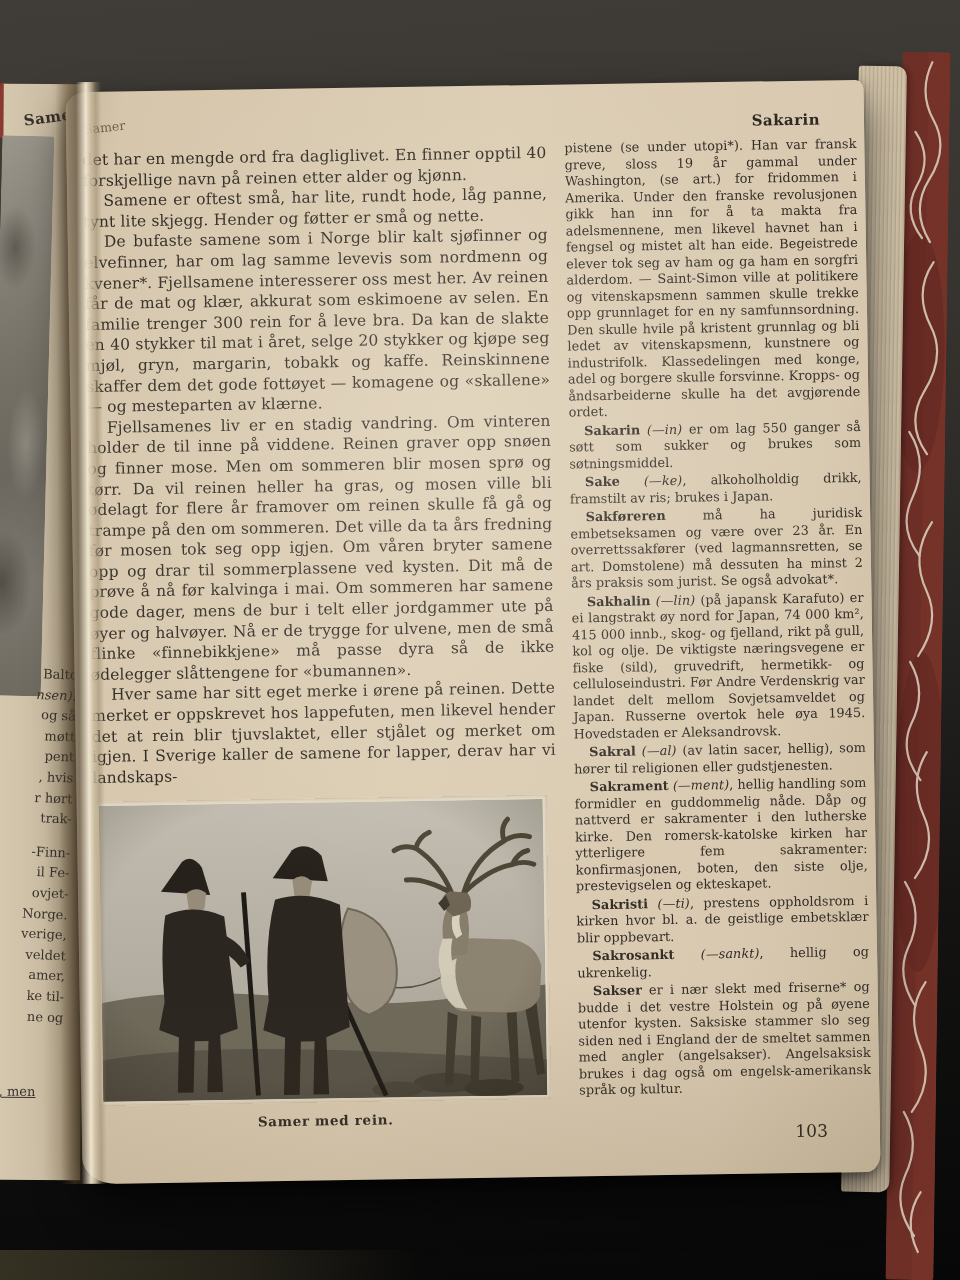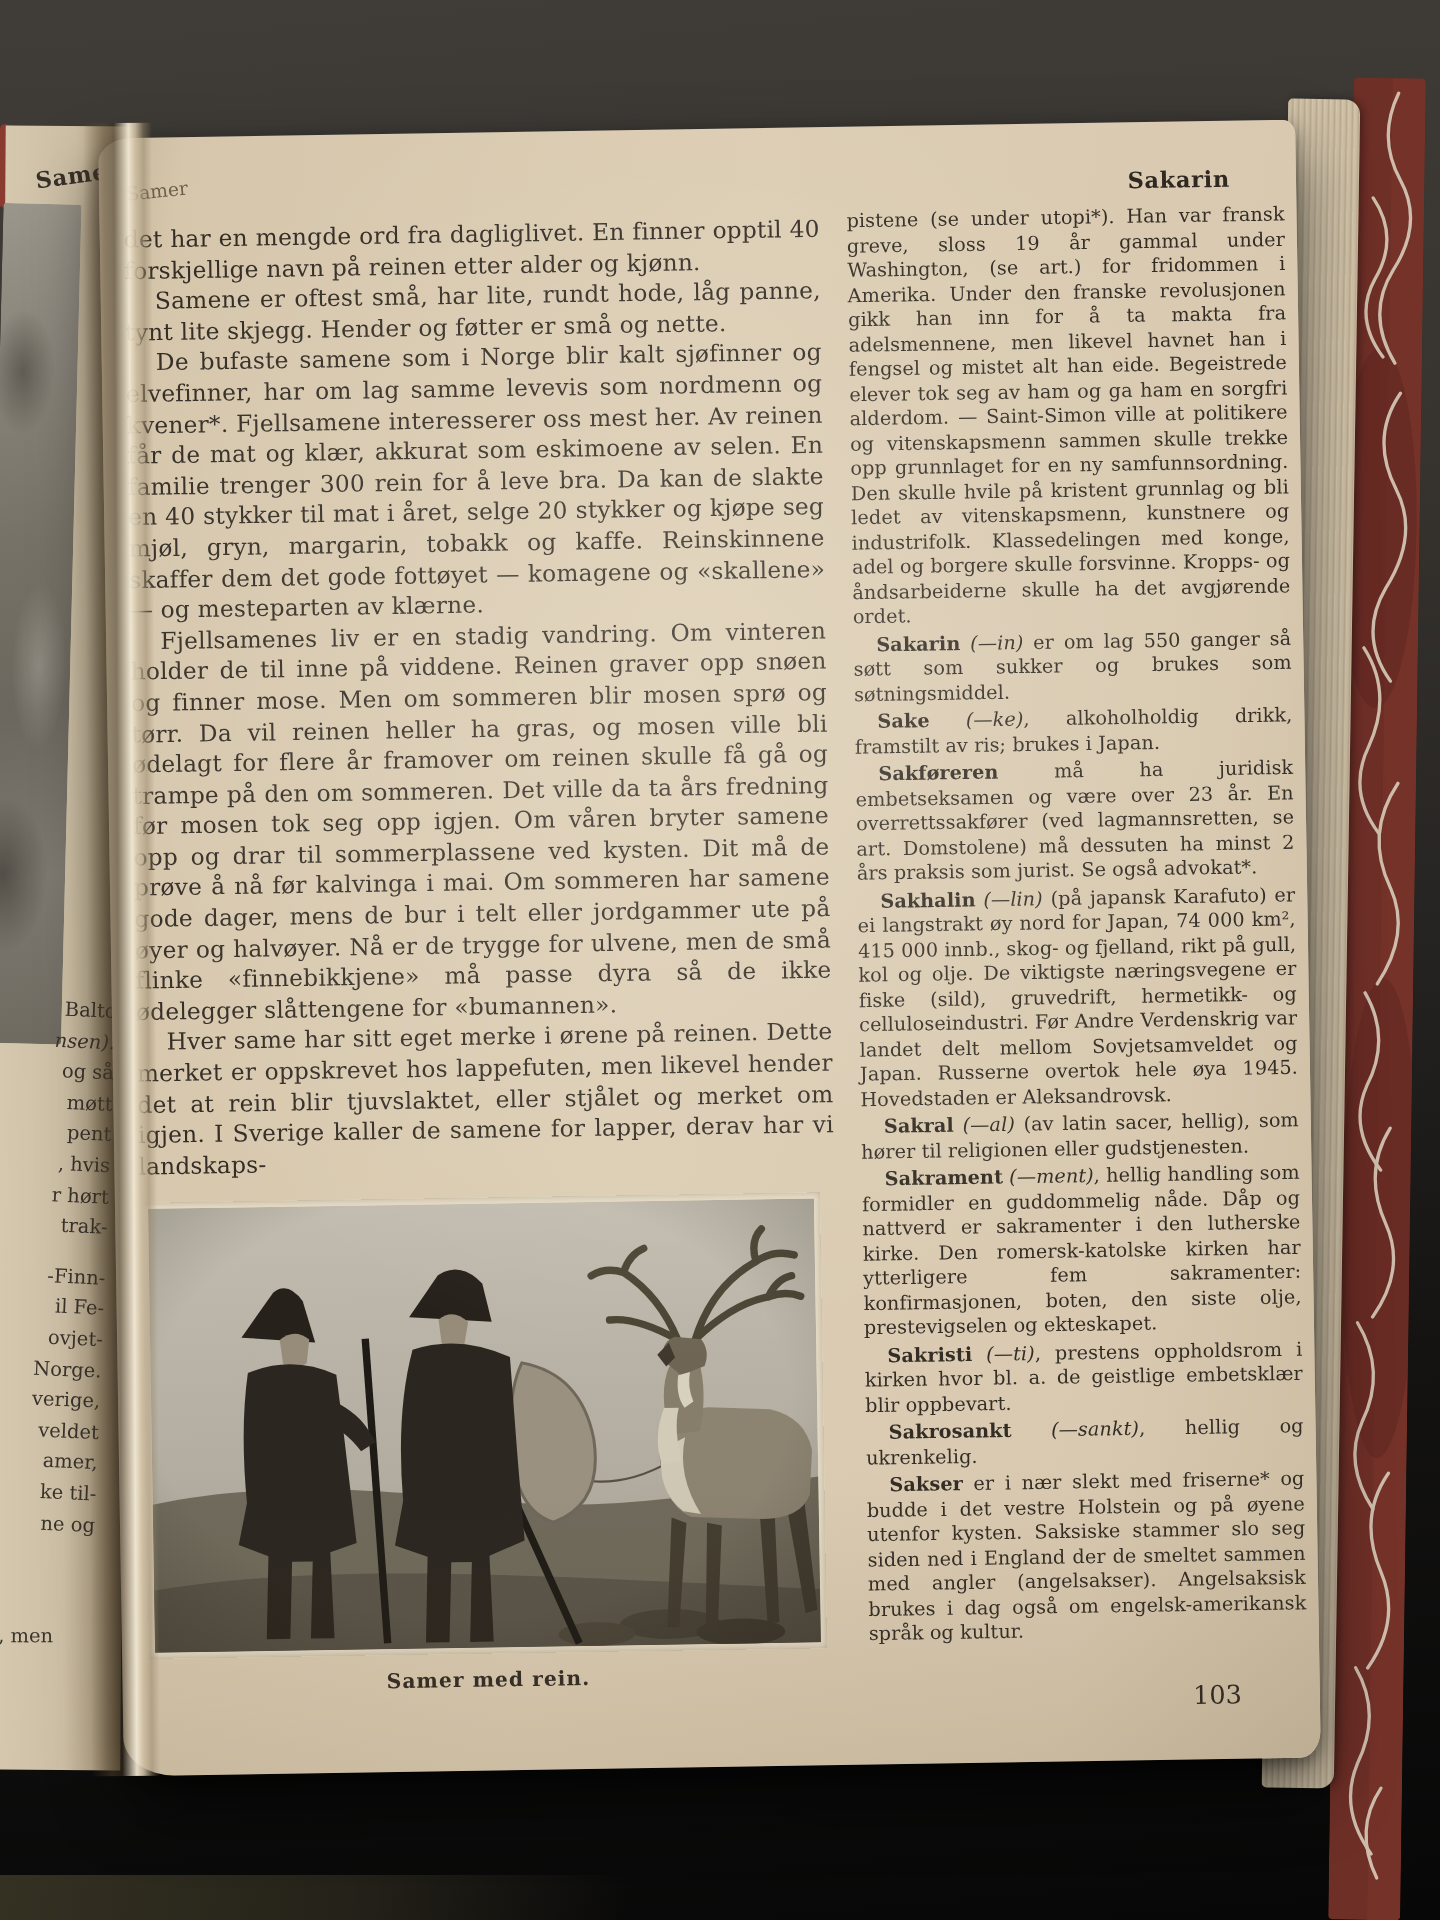--- a/index.html
+++ b/index.html
@@ -31,21 +31,21 @@
     border-radius:2px;
     background:
       radial-gradient(30px 60px at 30% 20%,rgba(50,45,38,0.45),transparent 70%),
       radial-gradient(26px 80px at 60% 55%,rgba(235,230,218,0.25),transparent 70%),
       radial-gradient(40px 70px at 20% 80%,rgba(40,36,30,0.5),transparent 75%),
       linear-gradient(170deg,#9b968b 0%,#8a857b 18%,#777267 40%,#6b675e 60%,#7e7970 80%,#6f6a60 100%);}
   .lp-frags{position:absolute;top:580px;left:0;width:72px;text-align:right;font-size:13px;
     line-height:20.6px;color:#3b342c;transform:rotate(2deg);}
   .lp-frags .gap{margin-top:13px;}
   .lp-frags .ital{font-style:italic;}
-  .lp-frag-last{position:absolute;top:1000px;left:2px;width:54px;font-size:13px;color:#3b342c;}
+  .lp-frag-last{position:absolute;top:1000px;left:2px;width:54px;font-size:13px;color:#3b342c;text-decoration:underline;}
 
   
   .gutter{position:absolute;left:58px;top:82px;width:46px;height:1102px;z-index:5;pointer-events:none;
     transform:rotate(-0.3deg);
     background:linear-gradient(90deg,rgba(82,66,44,0) 0%,rgba(82,66,44,0.5) 30%,rgba(60,48,32,0.55) 45%,
       rgba(240,230,209,0.95) 66%,rgba(205,190,162,0.9) 76%,rgba(150,132,104,0.5) 88%,rgba(150,132,104,0) 100%);}
 
   
   .right-page{position:absolute;left:74px;top:86px;width:798px;height:1092px;z-index:3;
     transform:rotate(-0.9deg);overflow:hidden;

